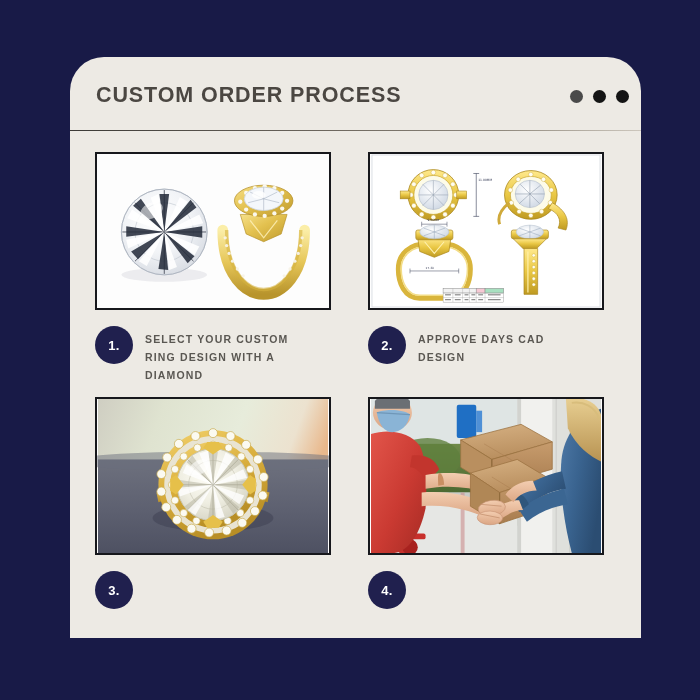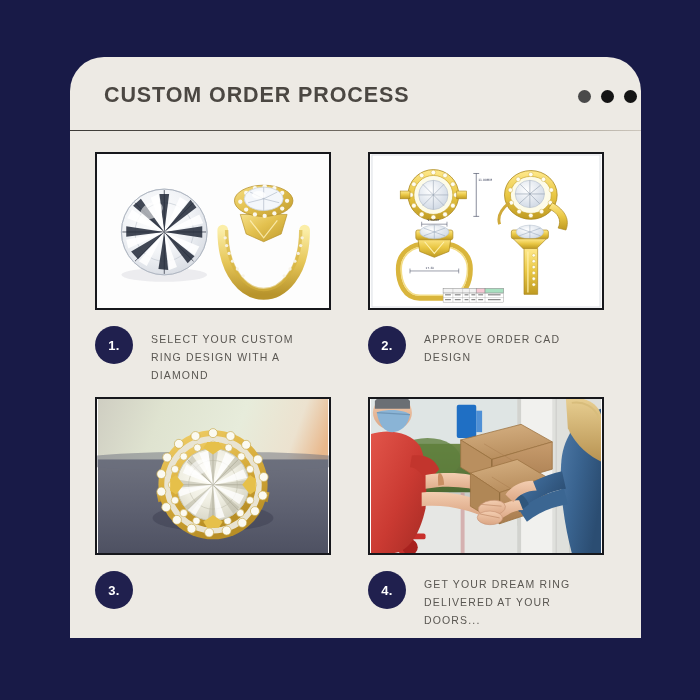--- a/index.html
+++ b/index.html
@@ -24,21 +24,21 @@
     width: 571px;
     height: 581px;
     background: #edeae4;
     border-radius: 34px 34px 0 0;
     overflow: hidden;
   }
 
   
   #header {
     position: absolute;
-    left: 8px; top: 0;
+    left: 0; top: 0;
     width: 100%;
     height: 73px;
     text-align: right;
   }
   #page-title {
     position: absolute;
     left: 26px;
     top: 26px;
     font-size: 21.5px;
     font-weight: bold;
@@ -102,24 +102,24 @@
     background: #20204e;
     color: #ffffff;
     font-size: 13px;
     font-weight: bold;
     display: flex;
     align-items: center;
     justify-content: center;
     letter-spacing: 0.4px;
   }
   .step-label {
-    margin-left: 18px;
+    margin-left: 12px;
     margin-top: 4px;
     font-size: 10.5px;
-    font-weight: normal;
+    font-weight: bold;
     line-height: 1.72;
     letter-spacing: 1.15px;
     color: #5a5752;
     max-width: 168px;
   }
 
   
 
   
   .art-diamond-ring { width: 100%; height: 100%; background: #fdfdfd; }
@@ -434,21 +434,21 @@
             <rect x="96" y="149" width="4" height="1"></rect>
               <rect x="103" y="149" width="4" height="1"></rect>
             <rect x="110" y="149" width="5" height="1"></rect>
               <rect x="120" y="149" width="13" height="1"></rect>
           </g>
         </g>
       </svg>
     </div>
     <div class="step-row">
       <div class="badge">2.</div>
-      <div class="step-label">APPROVE ORDER CAD DESIGN</div>
+      <div class="step-label">APPROVE DAYS CAD DESIGN</div>
     </div>
   </div>
 
   <div class="step" id="step-3">
     <div class="photo-frame">
       <svg class="art-ring-photo" viewBox="0 0 236 158">
         <defs>
           <linearGradient id="bgBlur" x1="0" y1="0" x2="1" y2="0.25">
             <stop offset="0%" stop-color="#cfcec2"></stop>
             <stop offset="28%" stop-color="#dfe3d0"></stop>
@@ -711,17 +711,16 @@
             <path d="M112 108 L134 110"></path>
               <path d="M112 118 L132 122"></path>
           </g>
 
           <path d="M166 84 C154 84 144 90 138 98 L146 106 C152 98 160 94 170 94 Z" fill="url(#skin)"></path>
         </g>
       </svg>
     </div>
     <div class="step-row">
       <div class="badge">4.</div>
-      <div class="step-label">GET YOUR DREAM RING DELIVERED AT YOUR DOORS...</div>
     </div>
   </div>
 
 </div>
 
 </body></html>

